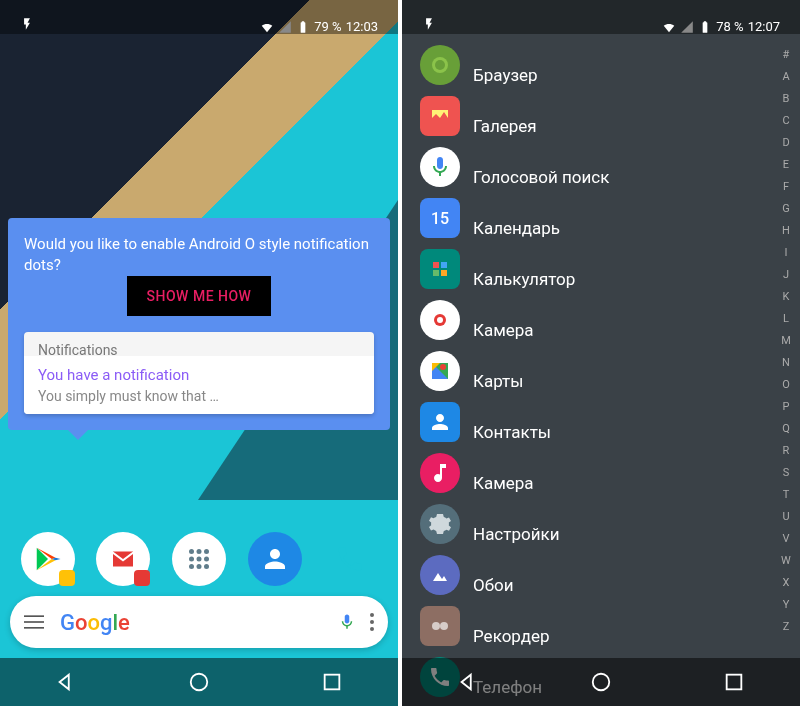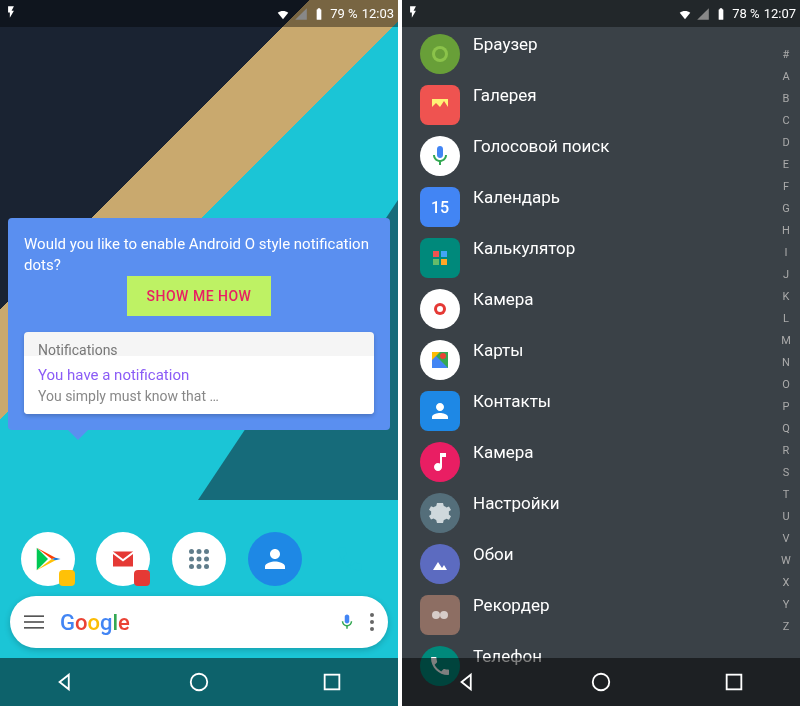--- a/index.html
+++ b/index.html
@@ -1,49 +1,49 @@
 <!DOCTYPE html>
 <html><head>
 <meta charset="utf-8">
 <style>
 *{margin:0;padding:0;box-sizing:border-box;font-family:Roboto,Arial,sans-serif}
 body{width:800px;height:706px;display:flex;background:#fff}
 .phone{width:398px;height:706px;position:relative;overflow:hidden}
 .phone.left{margin-right:4px}
-.status-bar{height:27px;background:rgba(0,0,0,0.4);display:flex;align-items:center;justify-content:space-between;padding:0 4px;color:#fff;font-size:13px;position:absolute;top:0;left:0;right:0;z-index:10}
+.status-bar{height:34px;background:rgba(0,0,0,0.4);display:flex;align-items:flex-end;justify-content:space-between;padding:0 20px;color:#fff;font-size:13px;position:absolute;top:0;left:0;right:0;z-index:10}
 .status-left svg{width:14px;height:14px;fill:#fff}
 .status-right{display:flex;align-items:center;gap:4px}
 .status-right svg{width:14px;height:14px;fill:#fff}
 .wallpaper{position:absolute;inset:0;background:linear-gradient(135deg,#1a2332 0 28%,#c9a96e 28% 38%,#1bc5d6 38% 100%)}
 .wallpaper::after{content:'';position:absolute;right:0;top:200px;width:200px;height:300px;background:#166b7a;clip-path:polygon(100% 0,100% 100%,0 100%)}
 .nav-bar{position:absolute;bottom:0;left:0;right:0;height:48px;background:rgba(0,0,0,0.5);display:flex;align-items:center;justify-content:space-around;z-index:10}
 .nav-bar svg{width:22px;height:22px;fill:none;stroke:#fff;stroke-width:2}
 .popup{position:absolute;top:218px;left:8px;right:8px;background:#5a8ff0;border-radius:4px;padding:16px;color:#fff;z-index:5}
 .popup-text{font-size:15px;line-height:1.4;}
-.popup-btn{background:#bef264;color:#e91e63;padding:12px 20px;font-size:14px;font-weight:500;letter-spacing:0.5px;display:block;margin:0 auto 16px;border:none;cursor:pointer}
+.popup-btn{background:#000000;color:#e91e63;padding:12px 20px;font-size:14px;font-weight:500;letter-spacing:0.5px;display:block;margin:0 auto 16px;border:none;cursor:pointer}
 .popup-card{background:#f5f5f5;border-radius:4px;padding:10px 14px;box-shadow:0 2px 4px rgba(0,0,0,0.2)}
 .popup-card-title{color:#777;font-size:14px;margin-bottom:8px}
 .popup-card-msg{background:#fff;margin:-10px -14px -10px -14px;padding:10px 14px;border-radius:0 0 4px 4px}
 .popup-card-msg .t1{color:#8b5cf6;font-size:15px;margin-bottom:4px}
 .popup-card-msg .t2{color:#888;font-size:14px}
 .popup::after{content:'';position:absolute;bottom:-10px;left:60px;border:10px solid transparent;border-top-color:#5a8ff0;border-bottom:none}
 .dock{position:absolute;bottom:120px;left:0;right:0;display:flex;justify-content:space-around;padding:0 10px;z-index:4}
 .dock-icon{width:54px;height:54px;border-radius:50%;display:flex;align-items:center;justify-content:center;position:relative}
 .dock-icon.white{background:#fff}
 .dock-icon svg{width:30px;height:30px}
 .search-bar{position:absolute;bottom:58px;left:10px;right:10px;height:52px;background:#fff;border-radius:26px;display:flex;align-items:center;padding:0 14px;box-shadow:0 2px 6px rgba(0,0,0,0.2);z-index:4}
 .search-bar .menu-ic{width:20px;height:16px;margin-right:16px}
 .google-logo{font-size:22px;font-weight:500;flex:1}
 .google-logo span:nth-child(1){color:#4285F4}.google-logo span:nth-child(2){color:#EA4335}.google-logo span:nth-child(3){color:#FBBC05}.google-logo span:nth-child(4){color:#4285F4}.google-logo span:nth-child(5){color:#34A853}.google-logo span:nth-child(6){color:#EA4335}
 .search-bar .mic{width:18px;height:22px;margin-right:14px}
 .search-bar .dots{display:flex;flex-direction:column;gap:3px}
 .search-bar .dots span{width:4px;height:4px;border-radius:50%;background:#666}
 .drawer{position:absolute;inset:0;background:#3a4147;z-index:8;padding-top:24px}
 .app-list{padding:10px 0 0 18px}
-.app-row{display:flex;align-items:flex-start;height:51px;cursor:pointer}
+.app-row{display:flex;align-items:flex-end;height:51px;cursor:pointer}
 .app-ic{width:40px;height:40px;border-radius:50%;display:flex;align-items:center;justify-content:center;margin-right:13px;flex-shrink:0}
 .app-label{color:#fff;font-size:17px}
 .index{position:absolute;right:6px;top:44px;display:flex;flex-direction:column;color:#aaa;font-size:11px;z-index:9}
 .index span{line-height:22px;text-align:center;width:16px}
 .peek{position:absolute;right:0;top:24px;bottom:48px;width:24px;background:linear-gradient(180deg,#1a2332 0 30%,#1bc5d6 30% 100%);z-index:7}
 .peek-search{position:absolute;bottom:58px;right:0;width:20px;height:52px;background:#fff;border-radius:26px 0 0 26px;display:flex;flex-direction:column;align-items:center;justify-content:center;gap:3px;z-index:8}
 .peek-search span{width:4px;height:4px;border-radius:50%;background:#666}
 .badge{position:absolute;bottom:0;right:0;width:16px;height:16px;border-radius:4px}
 </style>
 </head>

